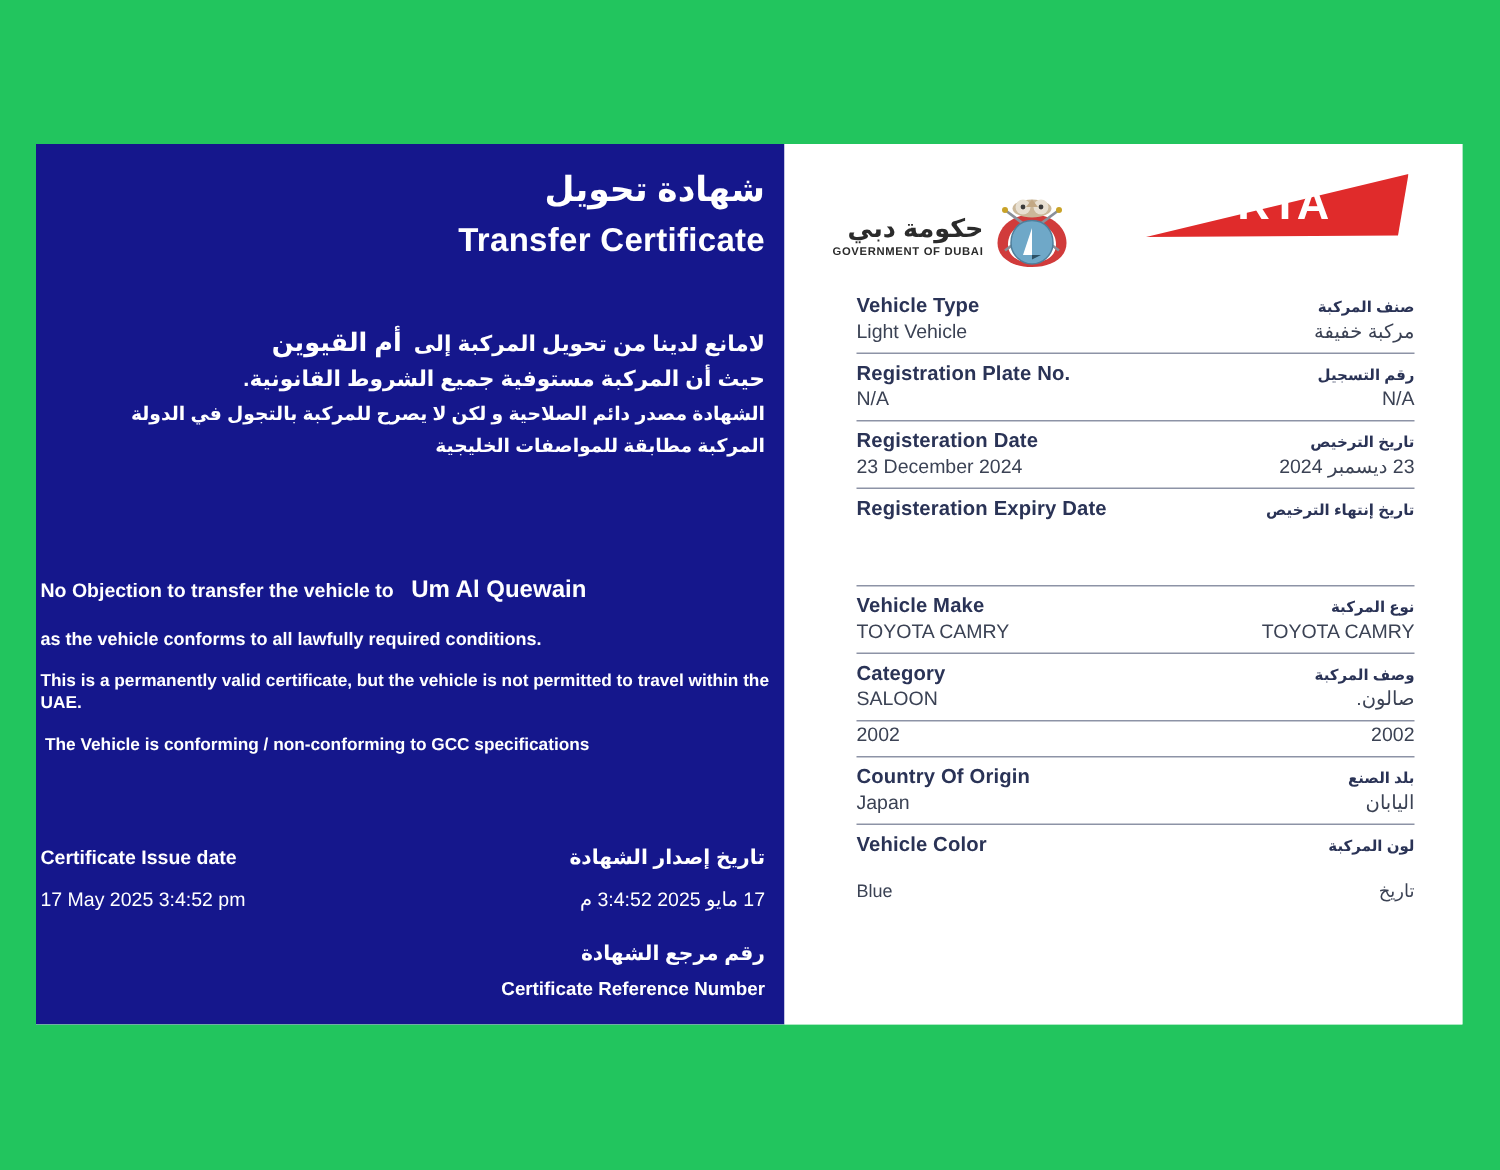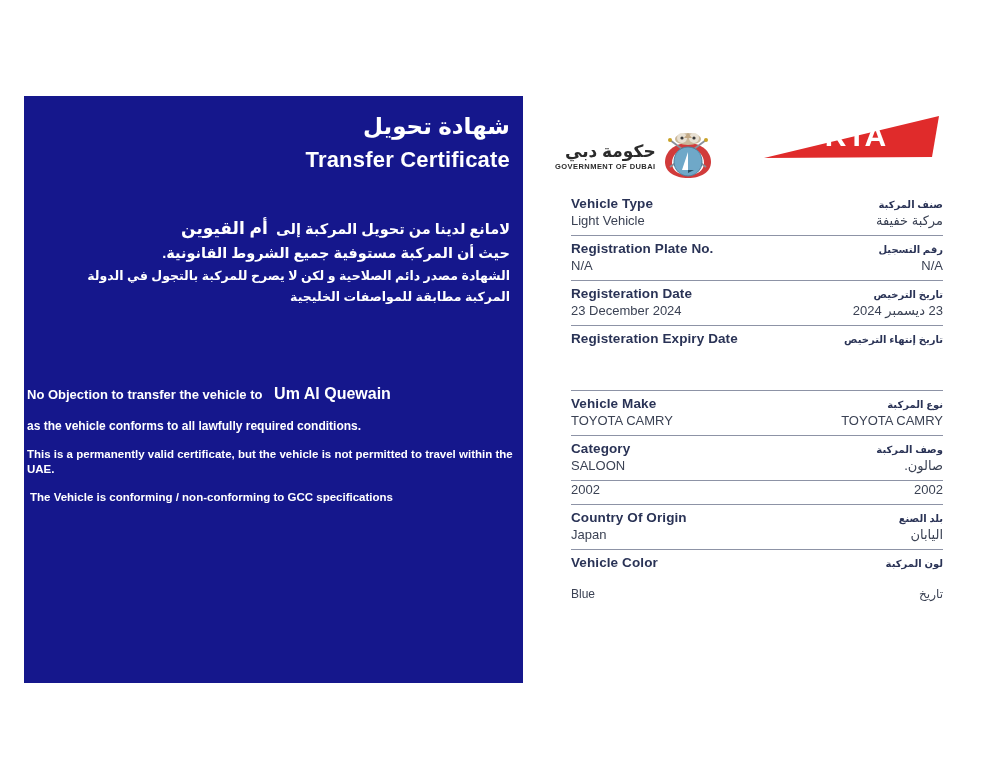--- a/index.html
+++ b/index.html
@@ -11,21 +11,21 @@
     overflow: hidden;
   }
   body {
     font-family: "Liberation Sans", "DejaVu Sans", sans-serif;
   }
 
   #stage {
     position: relative;
     width: 1000px;
     height: 780px;
-    background: #ffffff;
+    background: #22c55e;
   }
 
   
   #certificate {
     position: absolute;
     left: 24px;
     top: 96px;
     width: 951px;
     height: 587px;
     display: flex;
@@ -308,20 +308,34 @@
       <div class="en-body">
         <div class="e1">
           <span>No Objection to transfer the vehicle to</span>
           <span class="dest">Um Al Quewain</span>
         </div>
         <div class="e2">as the vehicle conforms to all lawfully required conditions.</div>
         <div class="e3">This is a permanently valid certificate, but the vehicle is not permitted to travel within the UAE.</div>
         <div class="e4">The Vehicle is conforming / non-conforming to GCC specifications</div>
       </div>
 
+      <div class="issue-block">
+        <div class="issue-row">
+          <span class="en">Certificate Issue date</span>
+          <span class="ar">تاريخ إصدار الشهادة</span>
+        </div>
+        <div class="issue-row values">
+          <span class="en">17 May 2025 3:4:52 pm</span>
+          <span class="ar">17 مايو 2025 3:4:52 م</span>
+        </div>
+        <div class="ref-block">
+          <div class="ref-ar">رقم مرجع الشهادة</div>
+          <div class="ref-en">Certificate Reference Number</div>
+        </div>
+      </div>
 
     </div>
 
     <div class="right-panel">
 
       <div class="logo-bar">
 
         <div class="gov-logo">
           <div class="gov-text">
             <div class="gov-ar">حكومة دبي</div>

